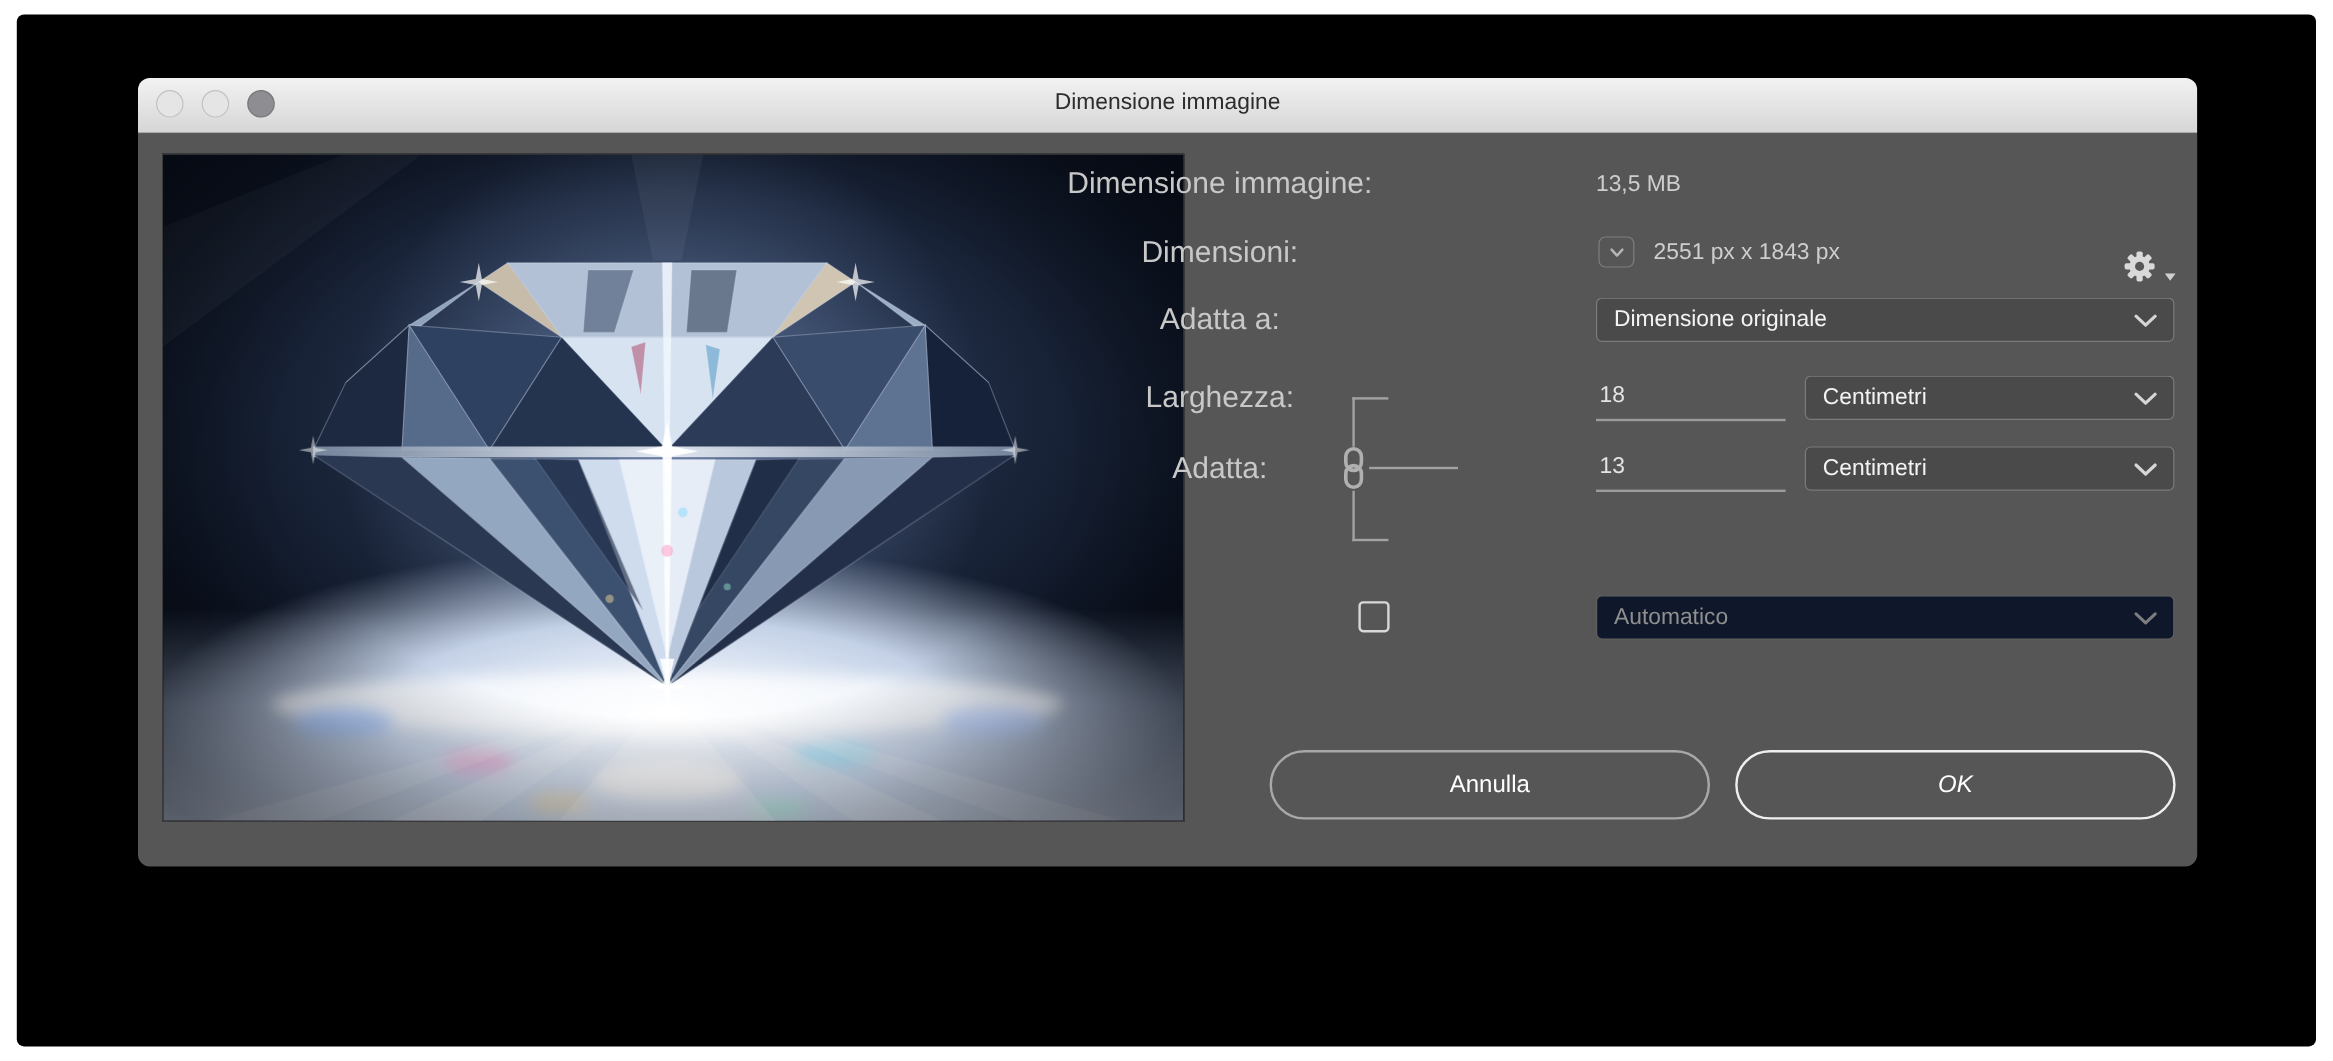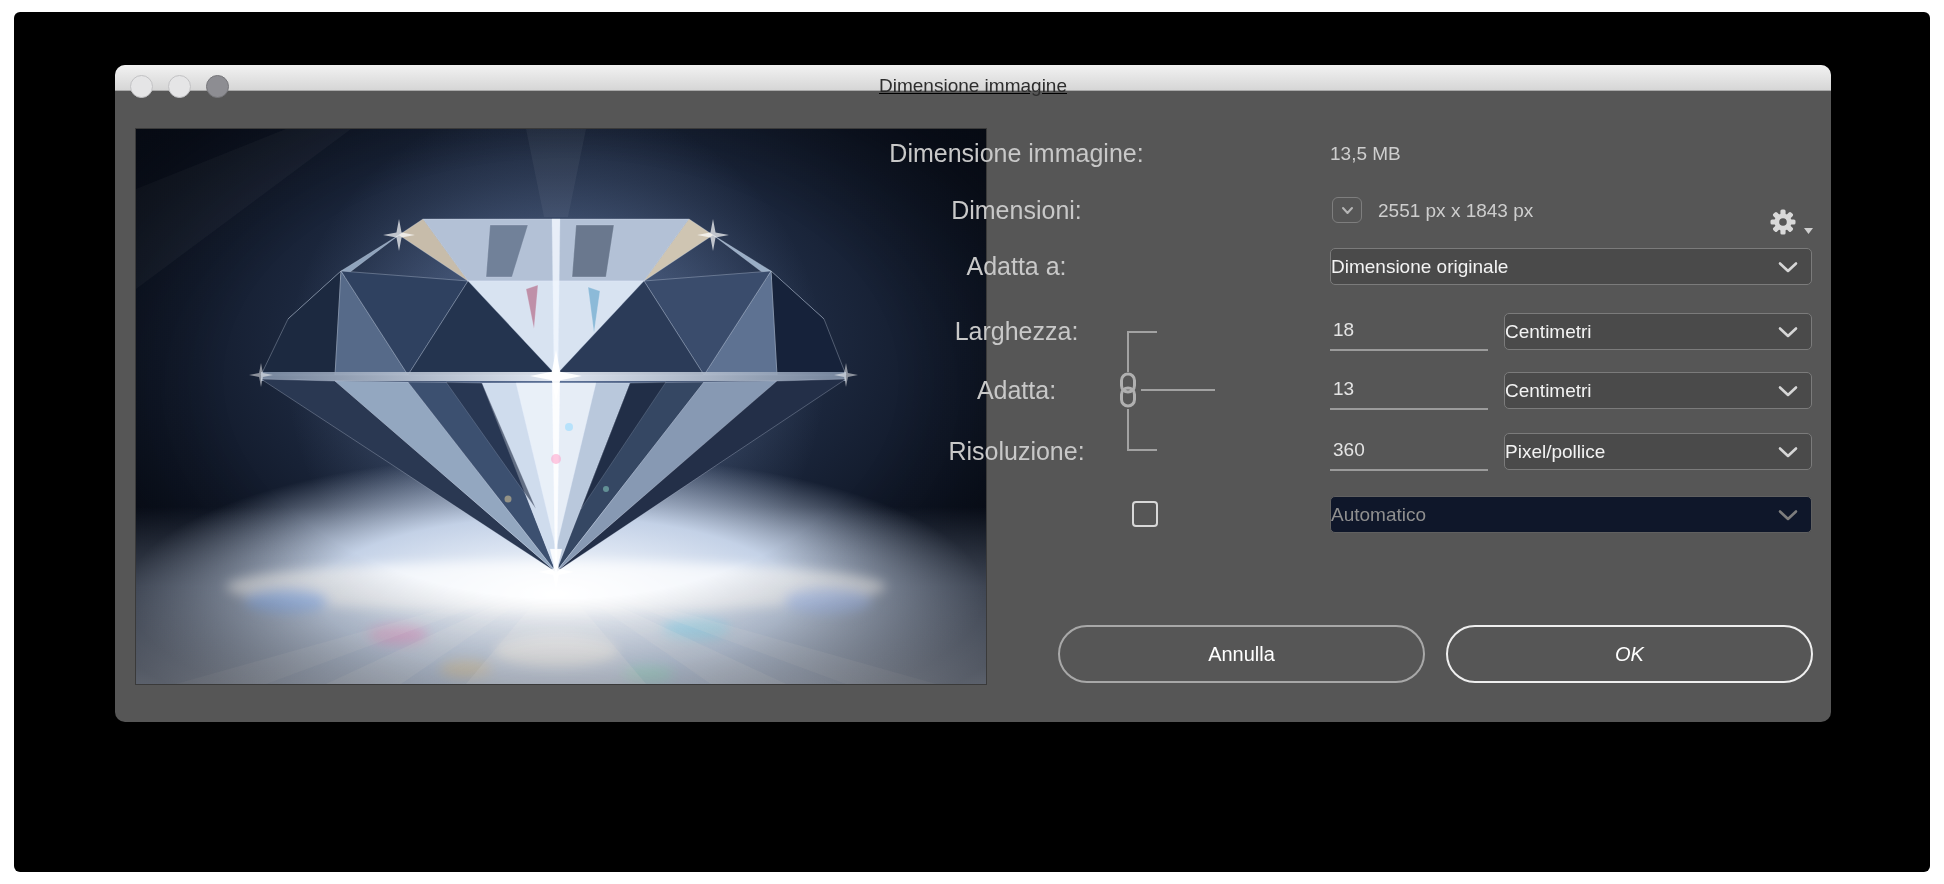--- a/index.html
+++ b/index.html
@@ -4,41 +4,41 @@
 <style>
   html,body{margin:0;padding:0;background:#ffffff;}
   .stage{position:relative;width:1944px;height:884px;background:#ffffff;overflow:hidden;
          font-family:"Liberation Sans",sans-serif;}
   .black-bg{position:absolute;left:14px;top:12px;width:1916px;height:860px;background:#000;border-radius:6px;}
 
   .dialog{position:absolute;left:115px;top:65px;width:1716px;height:657px;background:#565656;
           border-radius:10px;box-shadow:0 18px 45px rgba(0,0,0,.6);}
 
   
-  .titlebar{position:absolute;left:0;top:0;right:0;height:26px;
+  .titlebar{position:absolute;left:0;top:0;right:0;height:46px;
             background:linear-gradient(#f2f2f2,#d6d6d6);border-radius:10px 10px 0 0;
-            border-bottom:1px solid #a9a9a9;box-sizing:border-box;text-decoration:underline;}
+            border-bottom:1px solid #a9a9a9;box-sizing:border-box;}
   .title{line-height:42px;text-align:center;font-size:19px;font-weight:500;color:#2d2d2d;}
   .lights{position:absolute;left:15px;top:0;height:43px;display:flex;align-items:center;gap:15px;}
   .light{width:23px;height:23px;border-radius:50%;box-sizing:border-box;}
   .light.pale{background:#e5e5e6;border:1px solid #c2c2c4;}
   .light.dark{background:#8d8d92;border:1px solid #76767a;}
 
   
   .preview{position:absolute;left:20px;top:63px;width:850px;height:555px;border:1px solid #3a3a3a;
            background:#0a0f1a;box-sizing:content-box;}
   .preview svg{display:block;}
 
   
   .lbl{position:absolute;left:600px;width:603px;text-align:center;color:#c8c8c8;font-size:25px;line-height:37px;}
   .val{position:absolute;color:#cecece;font-size:19px;line-height:37px;}
   .row{position:absolute;left:0;right:0;height:37px;}
 
   .dropdown{position:absolute;height:37px;background:#4a4a4a;border:1.5px solid #7b7b7b;border-radius:5px;
-            box-sizing:border-box;display:flex;align-items:center;
+            box-sizing:border-box;display:flex;align-items:center;padding-left:14px;
             color:#f3f3f3;font-size:19px;cursor:default;}
   .dropdown .chev{position:absolute;right:12px;top:50%;transform:translateY(-50%);}
   .dropdown.disabled{background:#0f172a;border-color:#606060;color:#8f8f8f;}
 
   .underline-input{position:absolute;left:1215px;width:155px;height:34px;background:transparent;border:none;
             border-bottom:2px solid #9b9b9b;color:#e3e3e3;font-size:19px;font-family:"Liberation Sans",sans-serif;
             padding:0 0 2px 3px;outline:none;}
 
   .mini-btn{position:absolute;left:1217px;top:5px;width:30px;height:26px;border:1.5px solid #7e7e7e;
             border-radius:6px;box-sizing:border-box;display:flex;align-items:center;justify-content:center;}
@@ -265,30 +265,20 @@
       <div class="lbl">Adatta:</div>
       <input class="underline-input" value="13" style="">
       <div class="dropdown" style="left:1389px;width:308px">
         <span>Centimetri</span>
         <svg class="chev" width="22" height="13" viewBox="0 0 22 13">
           <polyline points="3,3 11,10.5 19,3" fill="none" stroke="#d6d6d6" stroke-width="2.6" stroke-linecap="round" stroke-linejoin="round"></polyline>
         </svg>
       </div>
     </div>
 
-    <div class="row" style="top:368px">
-      <div class="lbl">Risoluzione:</div>
-      <input class="underline-input" value="360" style="">
-      <div class="dropdown" style="left:1389px;width:308px">
-        <span>Pixel/pollice</span>
-        <svg class="chev" width="22" height="13" viewBox="0 0 22 13">
-          <polyline points="3,3 11,10.5 19,3" fill="none" stroke="#d6d6d6" stroke-width="2.6" stroke-linecap="round" stroke-linejoin="round"></polyline>
-        </svg>
-      </div>
-    </div>
 
     <div class="row" style="top:431px">
       <div class="checkbox"></div>
       <div class="dropdown disabled" style="left:1215px;width:482px">
         <span>Automatico</span>
         <svg class="chev" width="22" height="13" viewBox="0 0 22 13">
           <polyline points="3,3 11,10.5 19,3" fill="none" stroke="#7d7d7d" stroke-width="2.6" stroke-linecap="round" stroke-linejoin="round"></polyline>
         </svg>
       </div>
     </div>

